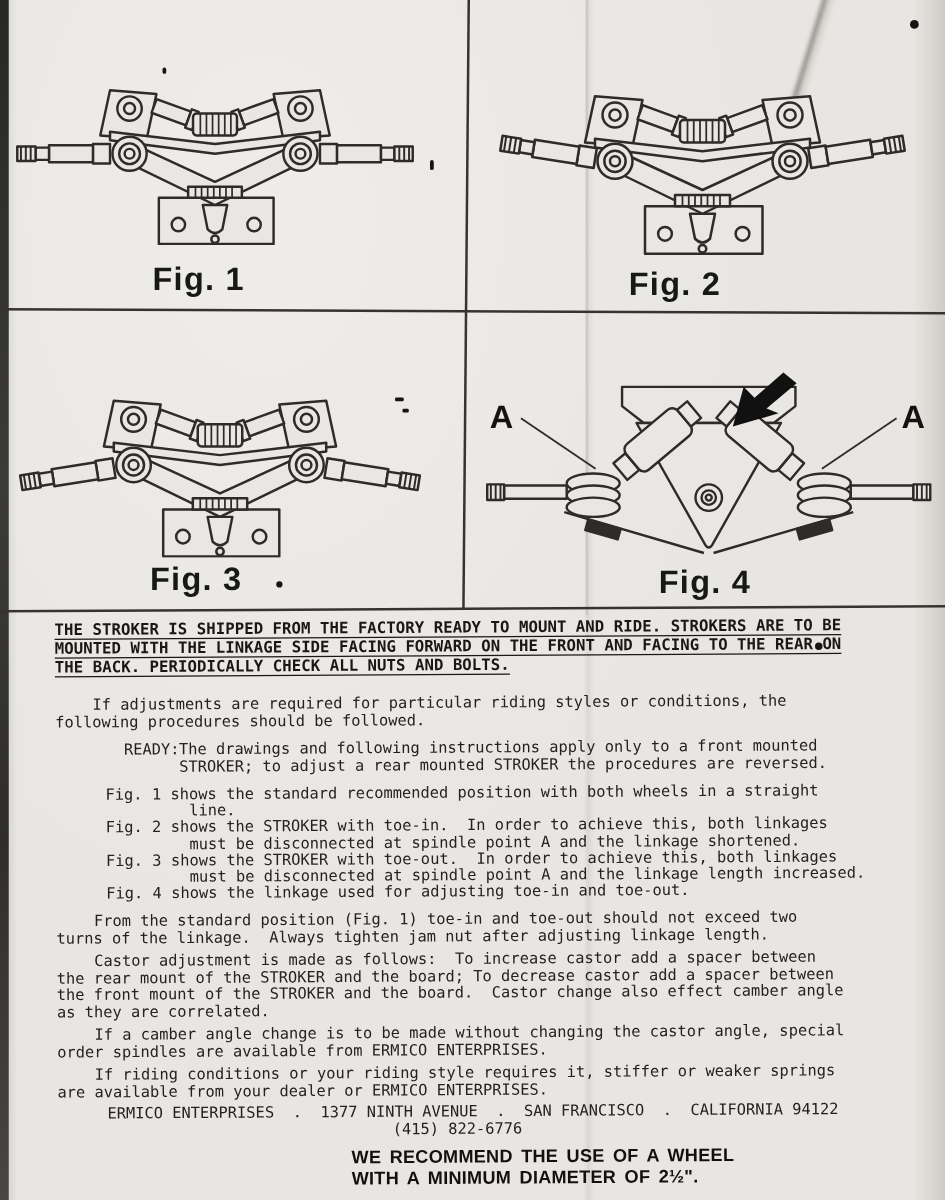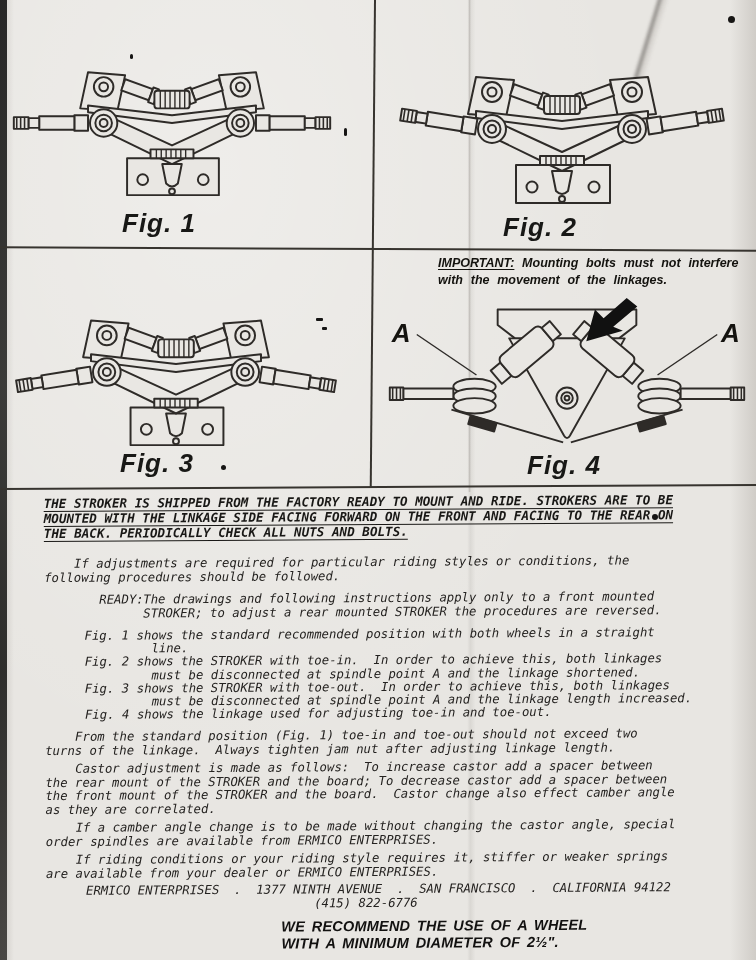--- a/index.html
+++ b/index.html
@@ -6,21 +6,20 @@
   .page{
     position:relative;width:756px;height:960px;overflow:hidden;
     background:
       radial-gradient(ellipse at 28% 18%, rgba(255,255,255,.28), transparent 55%),
       linear-gradient(90deg, rgba(120,112,104,.28) 0px, rgba(0,0,0,0) 14px),
       linear-gradient(270deg, rgba(120,112,104,.22) 0px, rgba(0,0,0,0) 26px),
       linear-gradient(90deg, transparent 61.8%, rgba(90,85,78,.10) 62.2%, transparent 62.9%),
       #e8e6e2;
     font-family:"DejaVu Sans Mono","Liberation Mono",monospace;
     color:#1f1e1c;
-    font-style:italic;
   }
   .edge-strip{position:absolute;left:0;top:0;width:7px;height:960px;
     background:linear-gradient(180deg,#141414 0%,#2a2a28 40%,#1c1c1a 70%,#3a3835 100%);opacity:.9;}
   .crease-tr{position:absolute;left:620px;top:-6px;width:40px;height:150px;
     background:linear-gradient(100deg, transparent 42%, rgba(45,40,36,.45) 48%, rgba(90,82,74,.15) 53%, transparent 62%);
     filter:blur(1.2px);transform:rotate(7deg);}
   .crease-mid{position:absolute;left:468px;top:0;width:3px;height:492px;
     background:linear-gradient(90deg,transparent,rgba(100,92,85,.22),transparent);}
   .speck{position:absolute;background:#161514;border-radius:50%;}
 
@@ -163,24 +162,20 @@
     <g transform="translate(100,85) rotate(-9)">
         <use href="#t-axle"></use>
       </g>
     <g transform="translate(240,85) scale(-1,1) rotate(-9)">
         <use href="#t-axle"></use>
       </g>
     <use href="#t-eyes"></use>
   </svg>
   <div class="fig-caption" style="left:120px;top:448px">Fig. 3</div>
 
-  <div class="important">
-    <span class="lbl">IMPORTANT:</span><span class="txt"> Mounting bolts must not interfere
-with the movement of the linkages.</span>
-  </div>
 
   <svg class="fig-svg" style="left:384px;top:296px" width="366" viewBox="0 0 380 175">
     <g stroke="#2e2b28" stroke-width="2" fill="none" stroke-linejoin="round">
       <path d="M118,14 H262 V30 L244,44 H136 L118,30 Z" fill="#e9e7e3"></path>
       <path d="M130,44 L250,44 L193,145 Q190,150 187,145 Z" fill="#e9e7e3"></path>
       <g transform="translate(148,58) rotate(-40)">
         <rect x="-41" y="-9" width="13" height="18" fill="#e9e7e3"></rect>
         <rect x="-28" y="-14" width="56" height="28" rx="6" fill="#e9e7e3"></rect>
         <rect x="28" y="-9" width="11" height="18" fill="#e9e7e3"></rect>
       </g>

